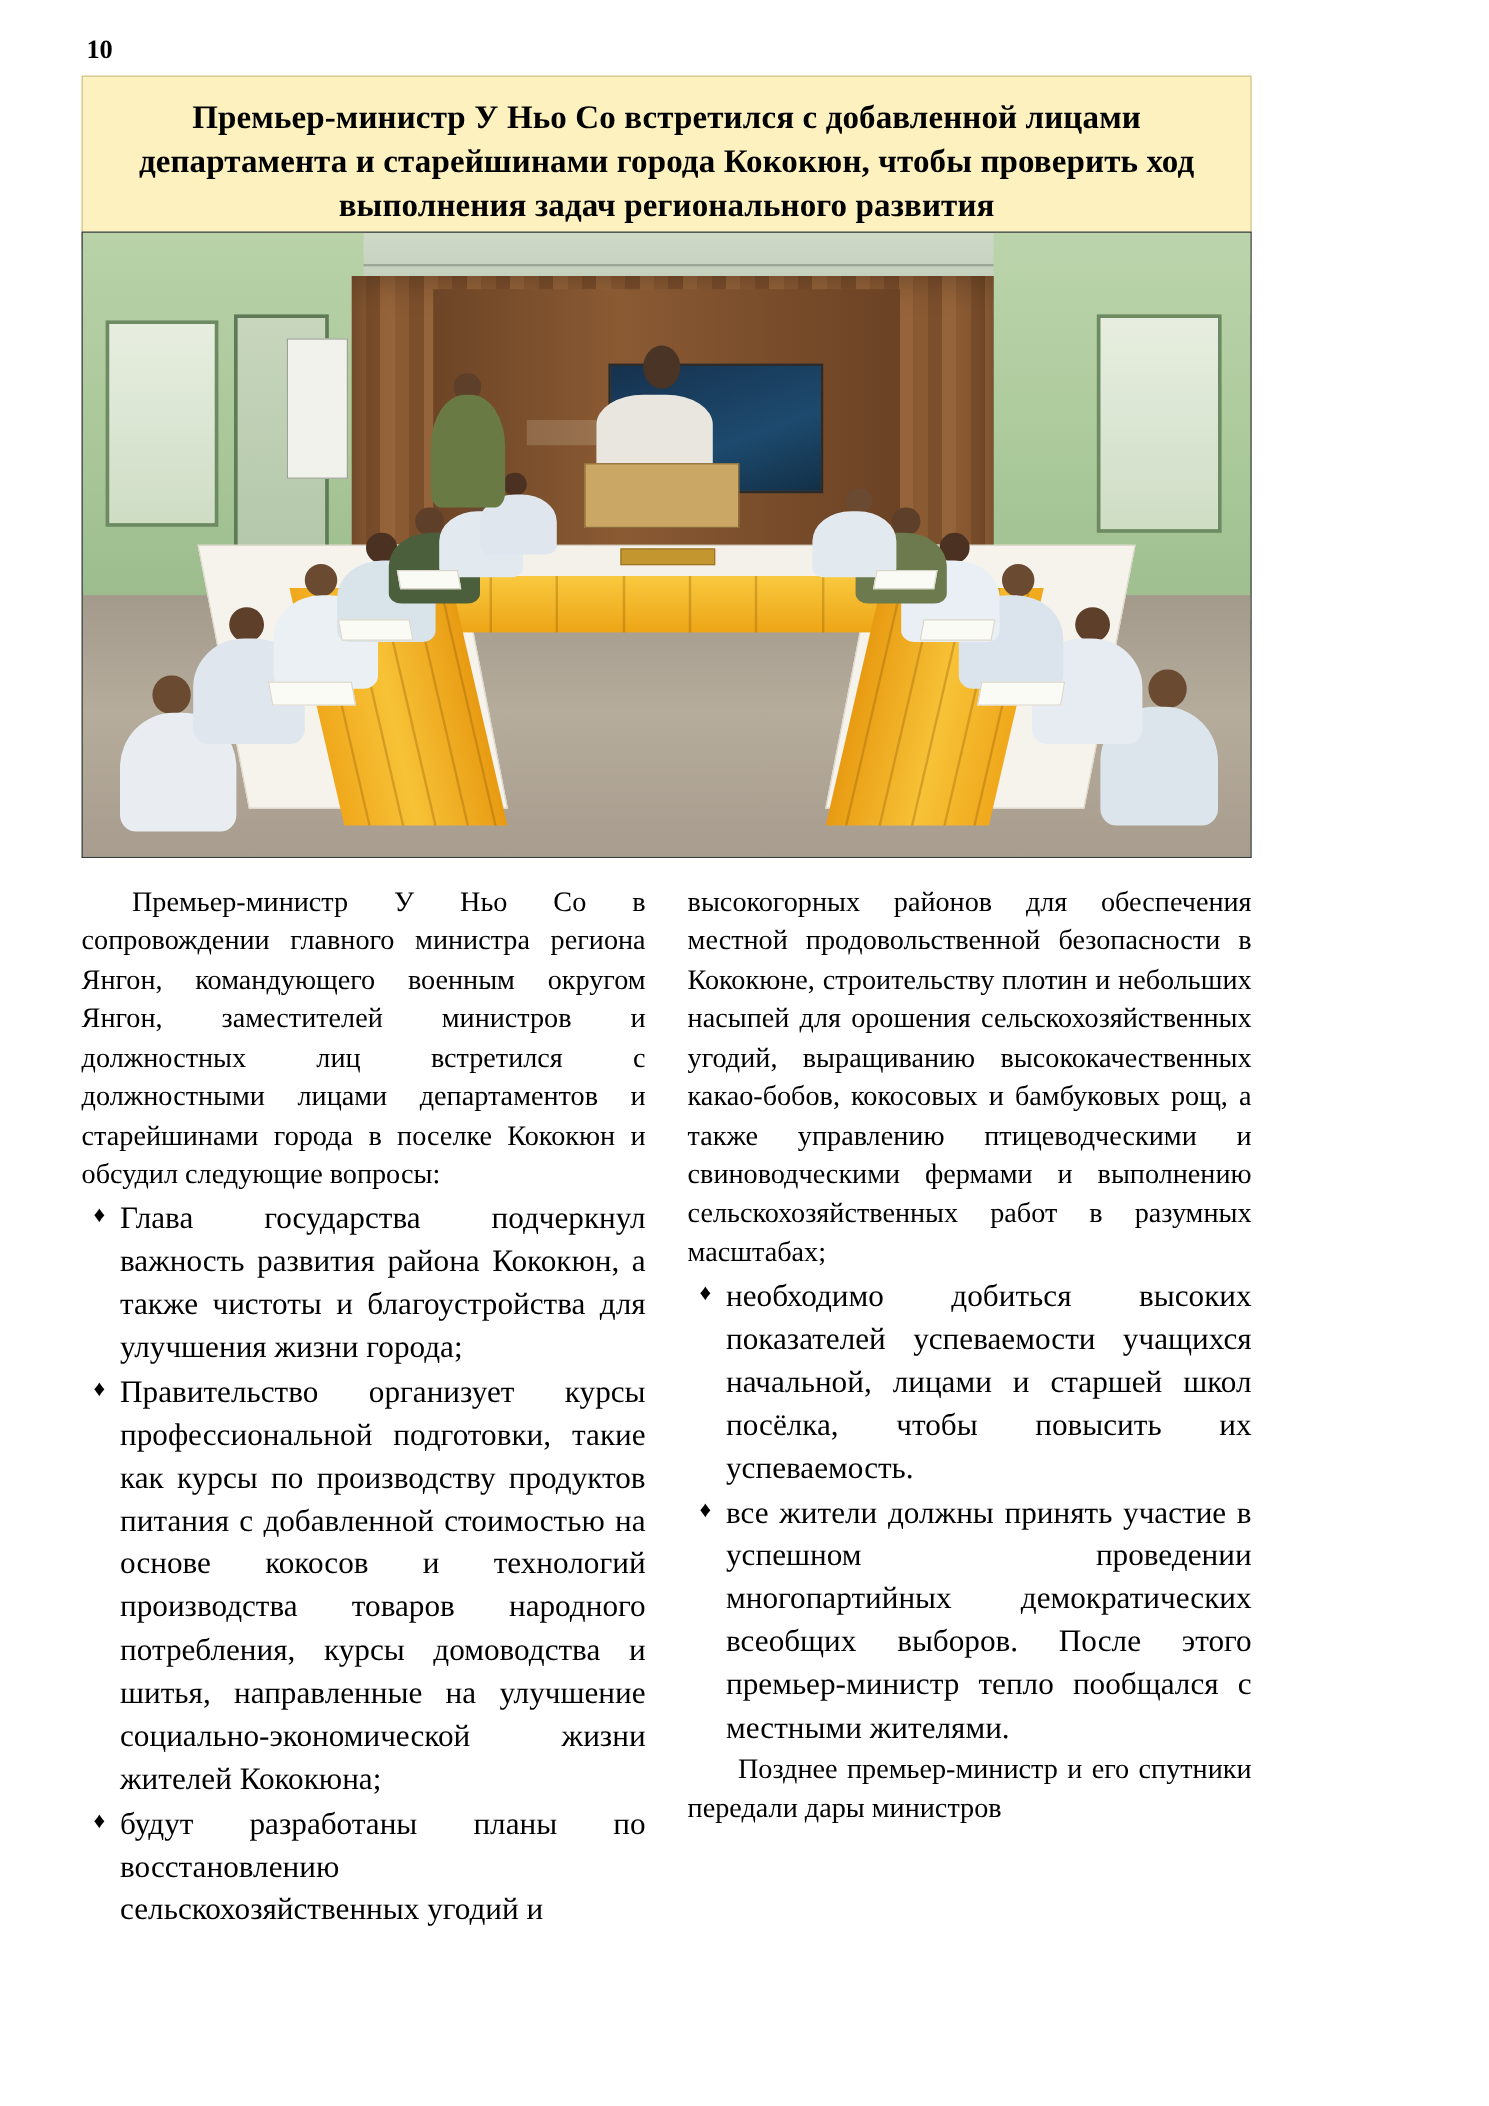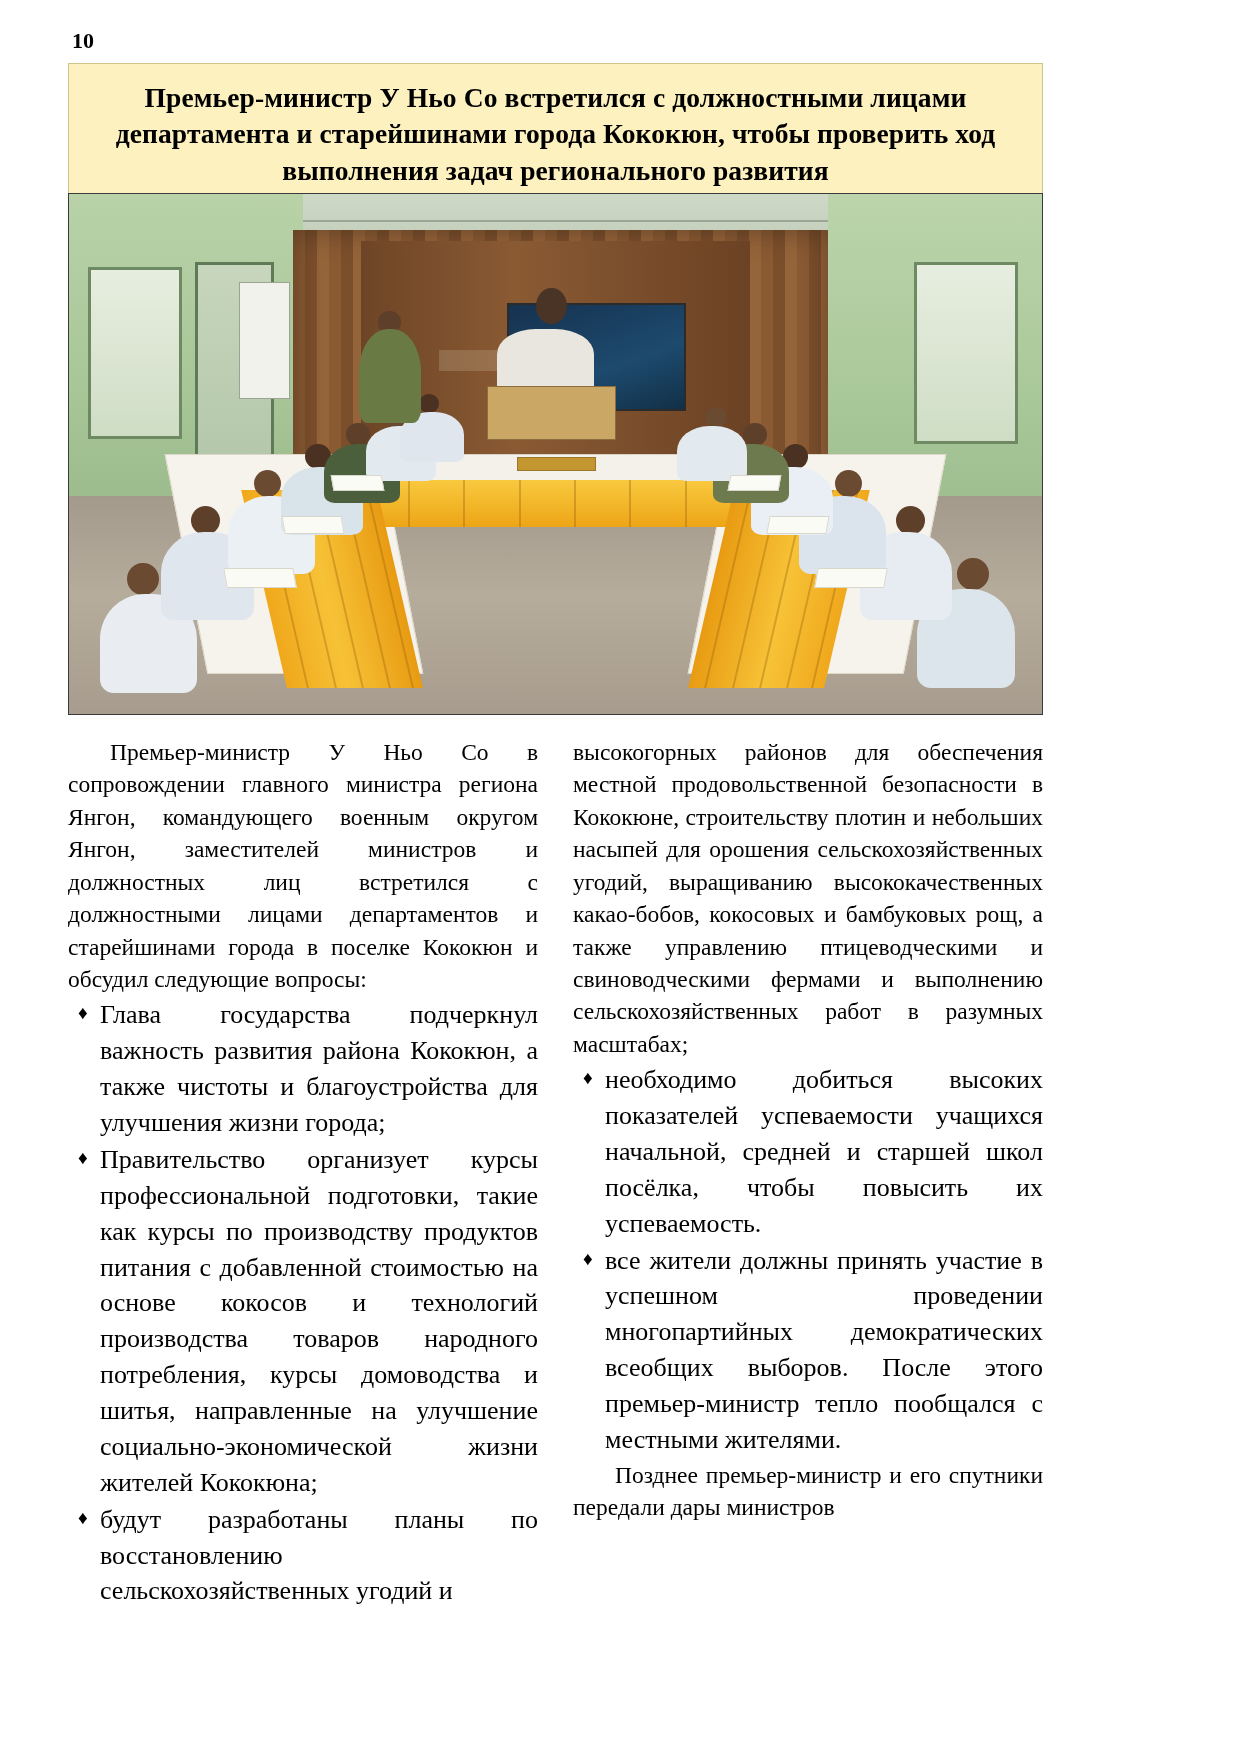--- a/index.html
+++ b/index.html
@@ -232,21 +232,21 @@
   }
 </style>
 </head>
 <body>
 
 <div class="page">
 
   <div class="page-number">10</div>
 
   <div class="headline-box">
-    <div class="headline">Премьер-министр У Ньо Со встретился с должностными лицами департамента и старейшинами города Кококюн, чтобы проверить ход выполнения задач регионального развития</div>
+    <div class="headline">Премьер-министр У Ньо Со встретился с добавленной лицами департамента и старейшинами города Кококюн, чтобы проверить ход выполнения задач регионального развития</div>
   </div>
 
   <div class="photo-frame">
     <div class="scene">
       <div class="ceiling"></div>
       <div class="ceiling-line" style="left:0;top:5%;width:100%;"></div>
       <div class="ceiling-line" style="left:0;top:10%;width:100%;"></div>
       <div class="wall-left"></div>
       <div class="wall-right"></div>
       <div class="wood-wall"></div>
@@ -351,21 +351,21 @@
         <div class="bullet-mark">♦</div>
         <div class="bullet-text">будут разработаны планы по восстановлению сельскохозяйственных угодий и</div>
       </div>
     </div>
 
     <div class="col col-right">
       <p class="para">высокогорных районов для обеспечения местной продовольственной безопасности в Кококюне, строительству плотин и небольших насыпей для орошения сельскохозяйственных угодий, выращиванию высококачественных какао-бобов, кокосовых и бамбуковых рощ, а также управлению птицеводческими и свиноводческими фермами и выполнению сельскохозяйственных работ в разумных масштабах;</p>
 
       <div class="bullet-item">
         <div class="bullet-mark">♦</div>
-        <div class="bullet-text">необходимо добиться высоких показателей успеваемости учащихся начальной, средней и старшей школ посёлка, чтобы повысить их успеваемость.</div>
+        <div class="bullet-text">необходимо добиться высоких показателей успеваемости учащихся начальной, лицами и старшей школ посёлка, чтобы повысить их успеваемость.</div>
       </div>
 
       <div class="bullet-item">
         <div class="bullet-mark">♦</div>
         <div class="bullet-text">все жители должны принять участие в успешном проведении многопартийных демократических всеобщих выборов. После этого премьер-министр тепло пообщался с местными жителями.</div>
       </div>
 
       <p class="para indent">Позднее премьер-министр и его спутники передали дары министров</p>
     </div>
 

